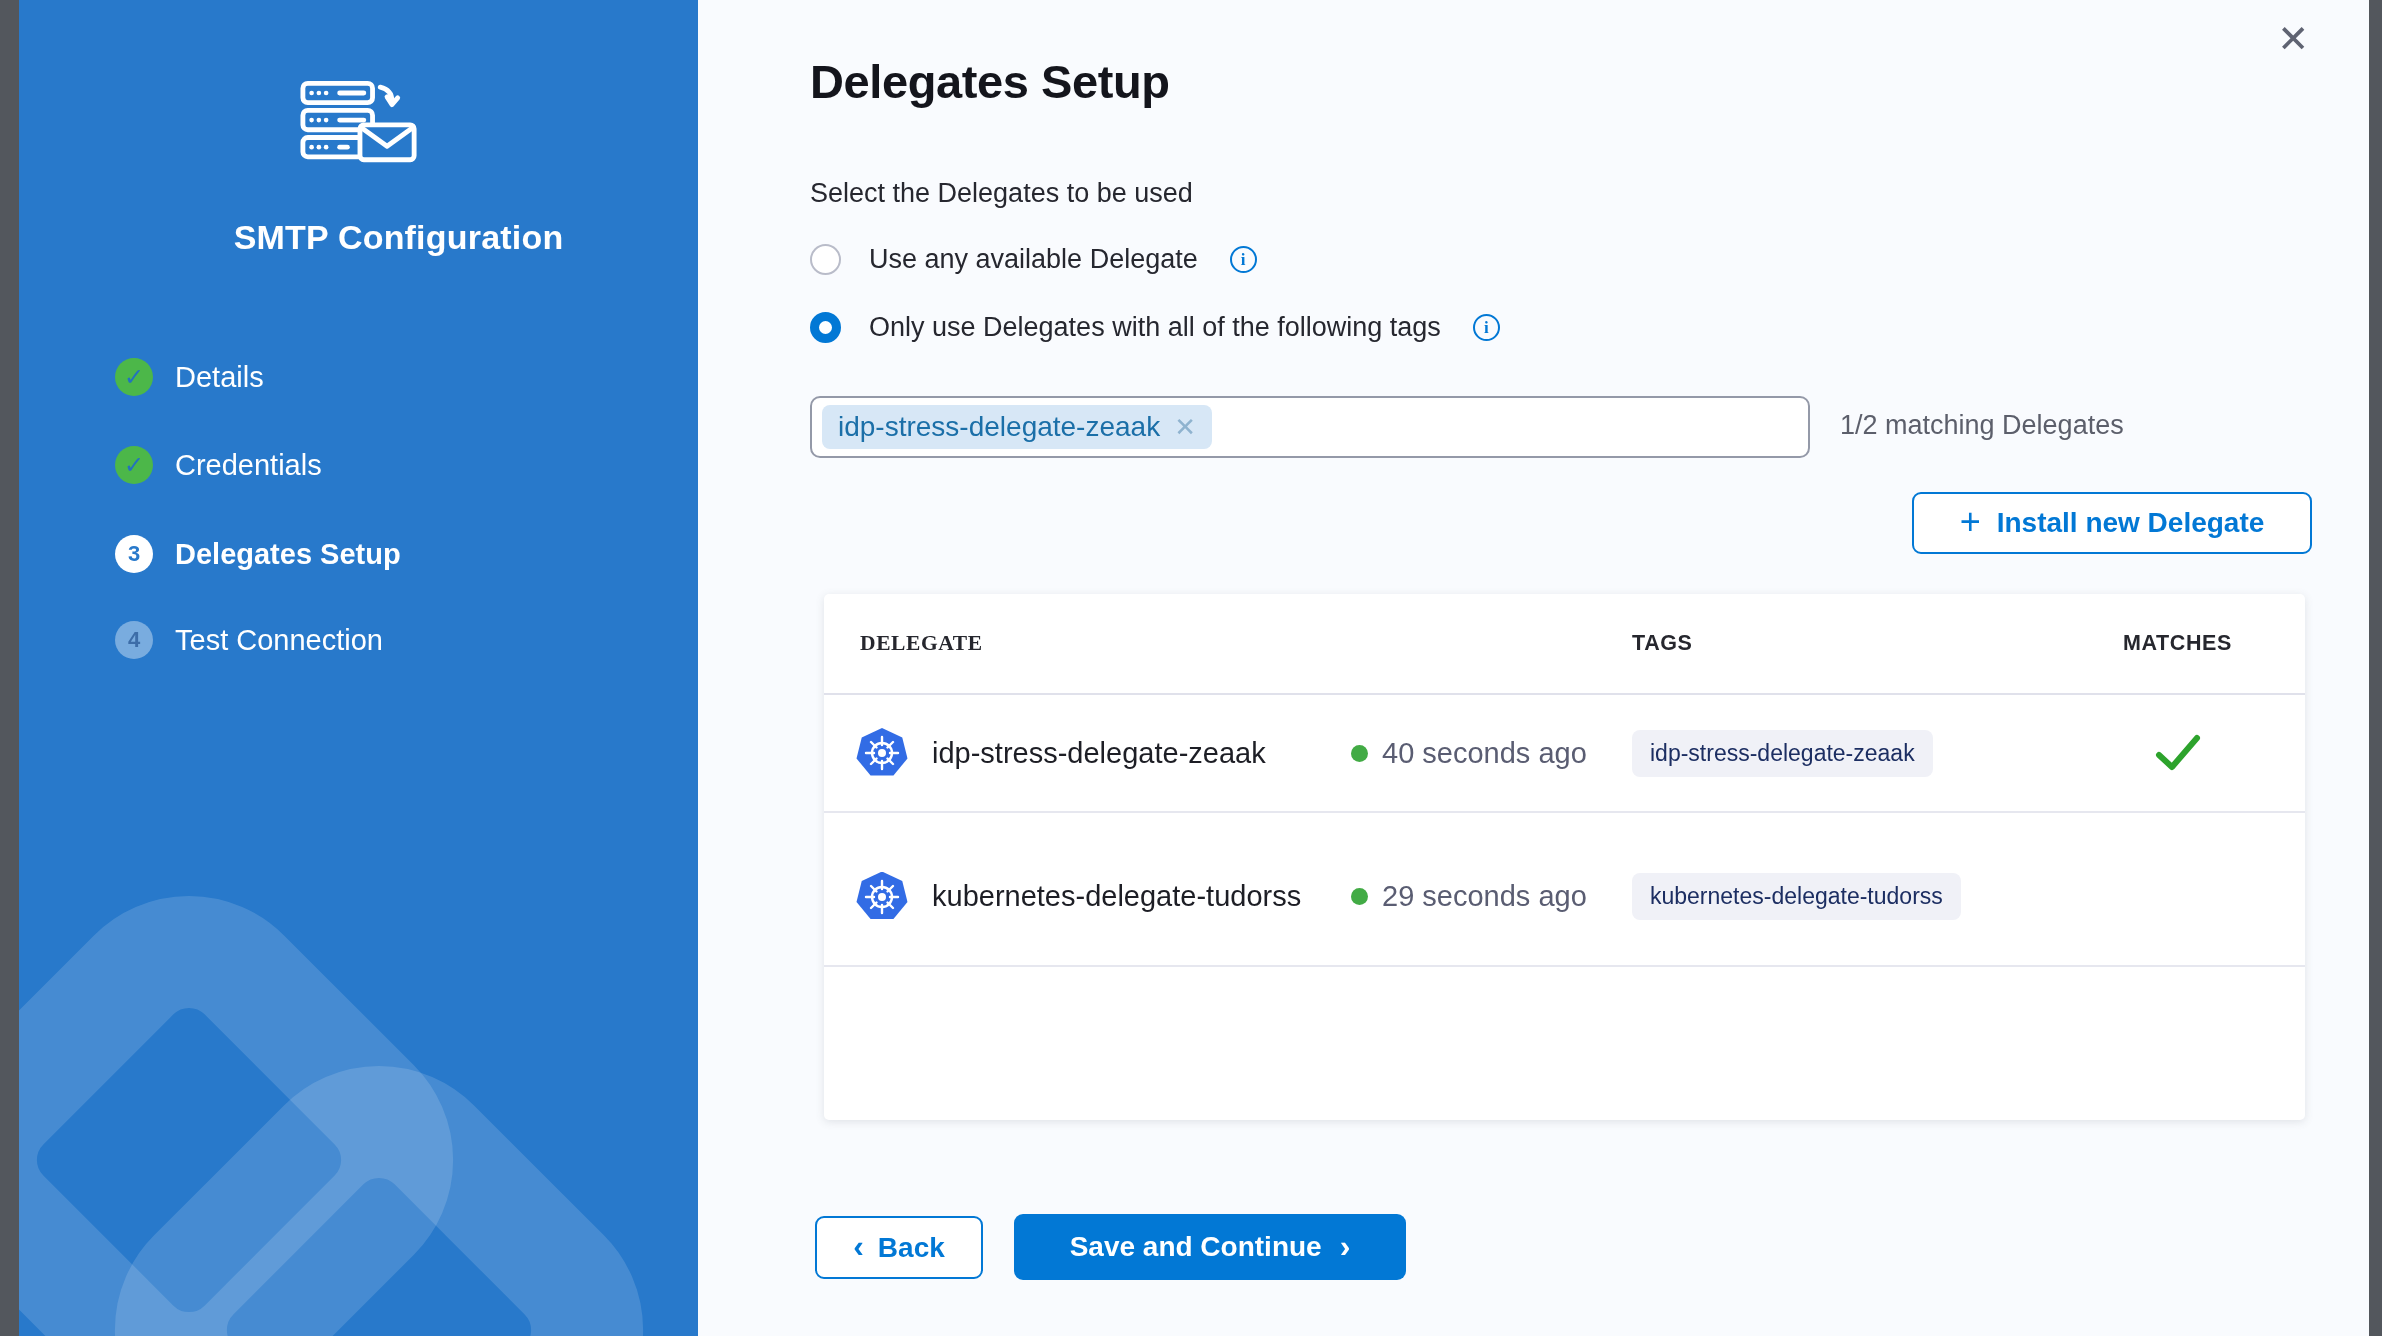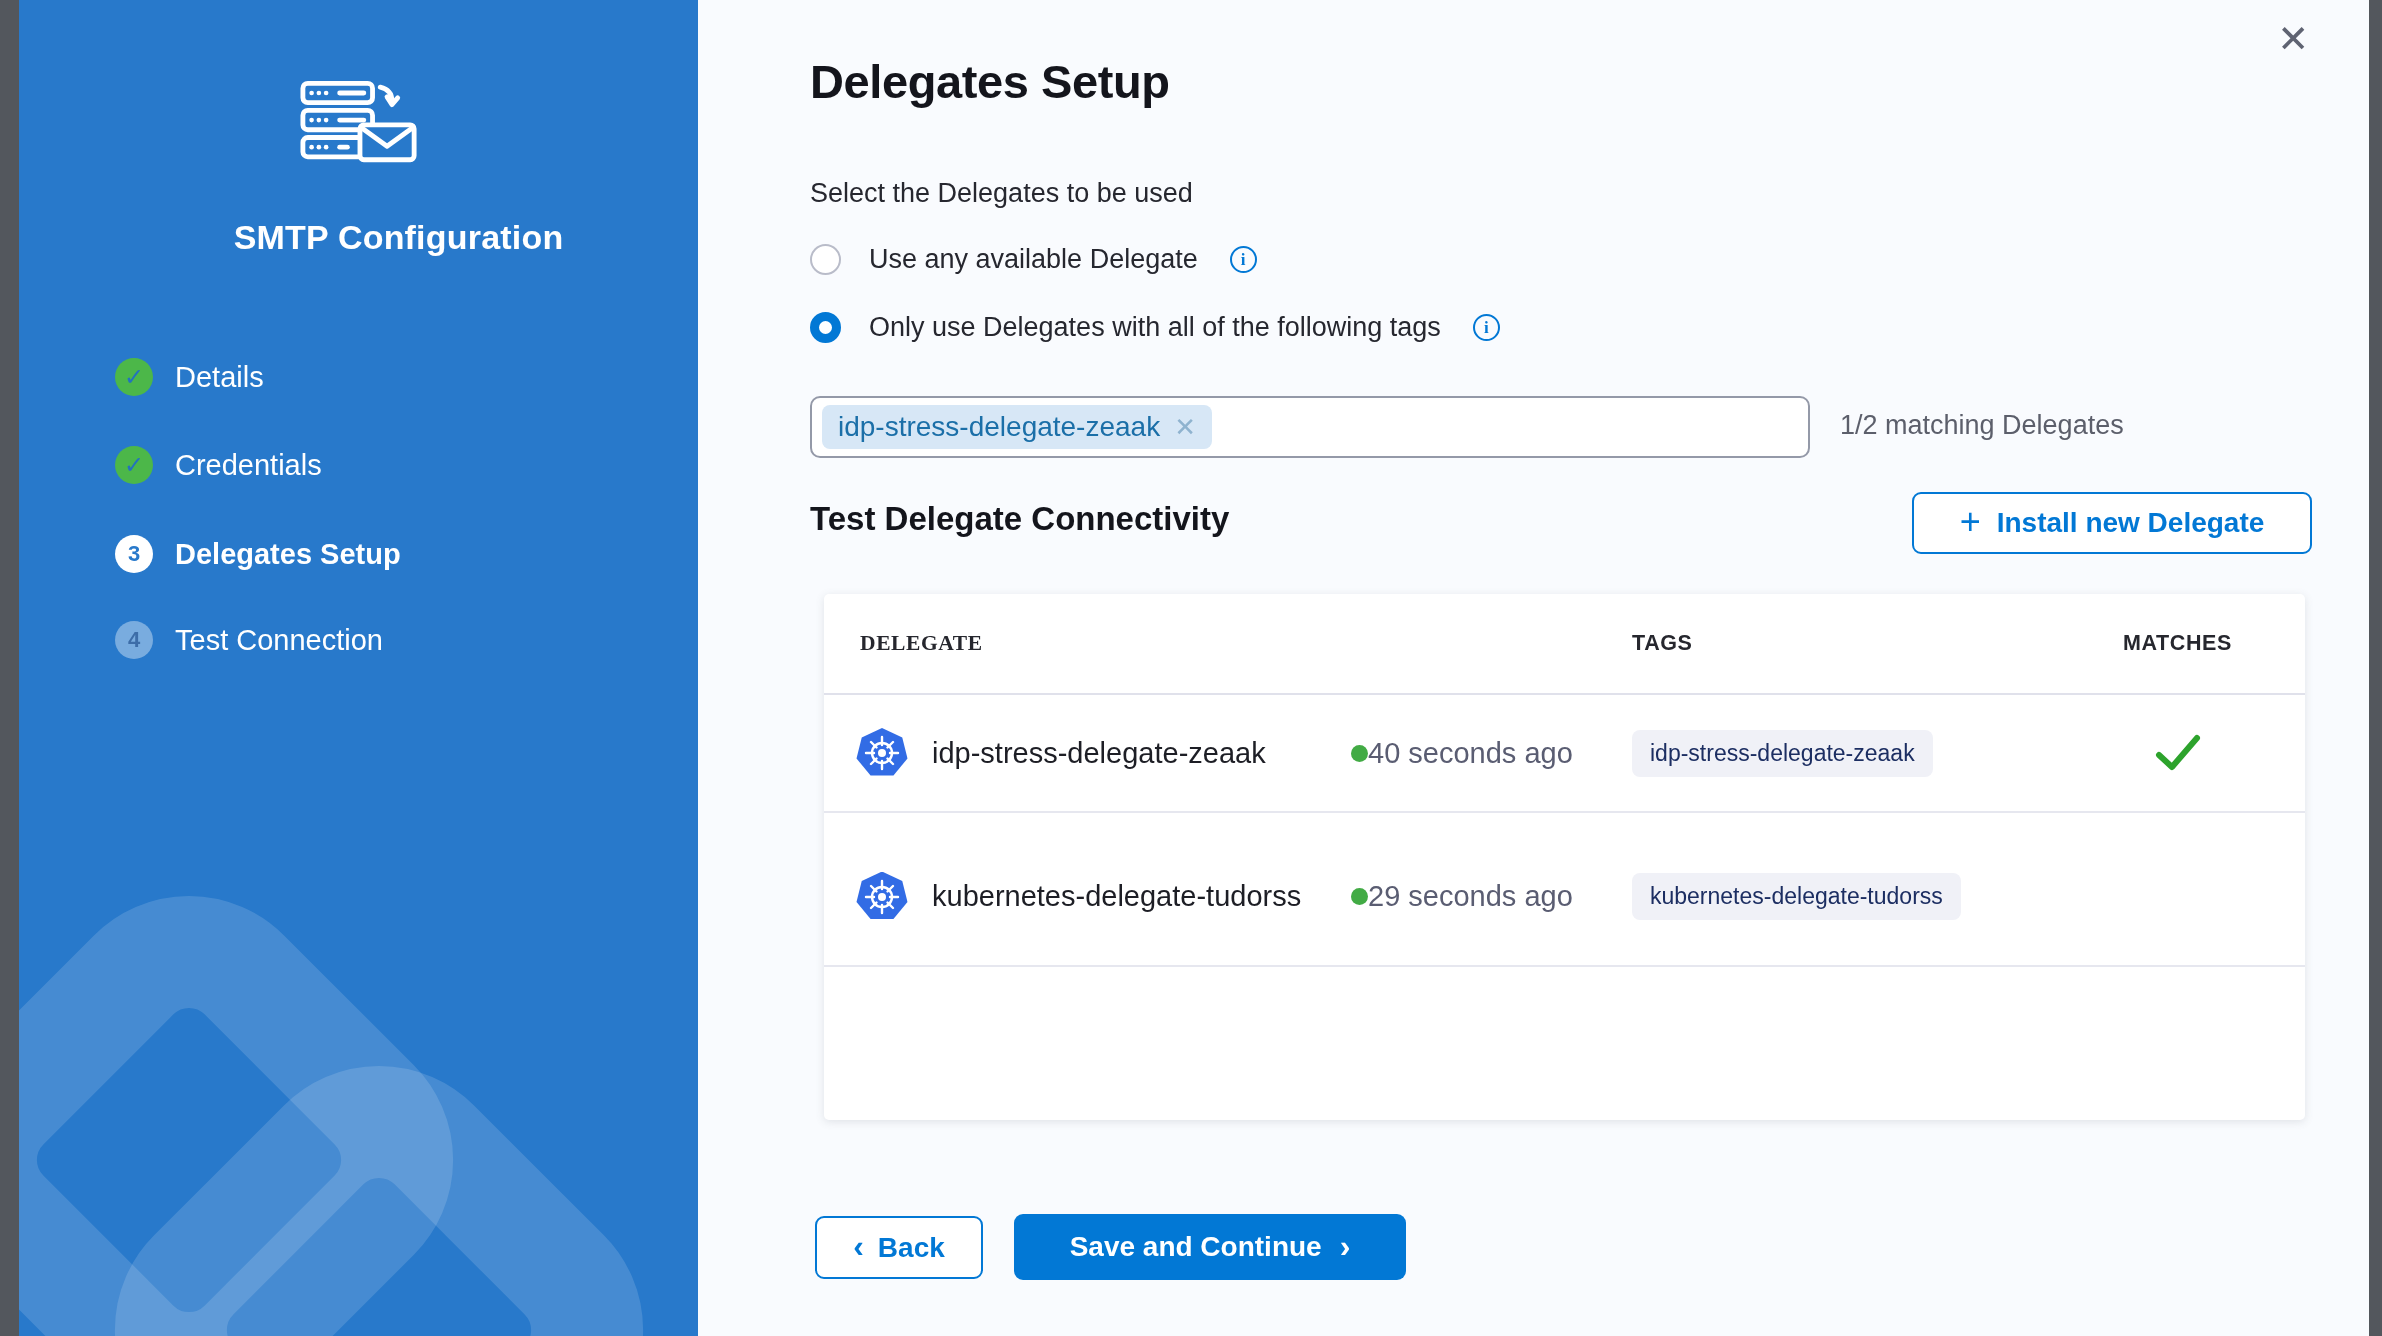--- a/index.html
+++ b/index.html
@@ -59,21 +59,21 @@
   .card{position:absolute;left:126px;top:594px;width:1481px;height:526px;background:#fff;
         border-radius:5px;box-shadow:0 2px 8px rgba(96,97,112,.16);}
   .thead{position:absolute;top:0;left:0;right:0;height:99px;border-bottom:2px solid #E0E1EB;}
   .th{position:absolute;top:0;height:99px;display:flex;align-items:center;font-size:21.5px;
       font-weight:bold;color:#26272E;letter-spacing:.6px;}
   .th.c1{left:36px;font-family:Liberation Serif, serif;} .th.c2{left:527px;} .th.c3{left:808px;} .th.c4{left:1299px;}
   .trow{position:absolute;left:0;right:0;border-bottom:2px solid #E6E7EF;}
   .trow.row1{top:101px;height:116px;}
   .trow.row2{top:234px;height:137px;}
   .cell{position:absolute;top:0;height:100%;display:flex;align-items:center;}
-  .cell.c1{left:32px;gap:24px;} .cell.c2{left:527px;} .cell.c3{left:808px;}
+  .cell.c1{left:32px;gap:24px;} .cell.c2{left:527px;gap:14px;} .cell.c3{left:808px;}
   .cell.c4{left:1299px;width:110px;justify-content:center;}
   .k8s{width:52px;height:50px;background:#326CE5;display:flex;align-items:center;justify-content:center;
        clip-path:polygon(50% 0%,89% 19%,99% 61%,72% 95%,28% 95%,1% 61%,11% 19%);flex:0 0 auto;}
   .d-name{font-size:29px;color:#1D1E25;}
   .hb-dot{width:17px;height:17px;border-radius:50%;background:#42AB45;flex:0 0 auto;}
   .hb-text{font-size:29px;color:#5A5D72;}
   .tag-pill{background:#F0F1F7;border-radius:8px;padding:10px 18px;font-size:23px;color:#1C2E62;}
 
   
   .back-btn{position:absolute;left:117px;top:1216px;width:168px;height:63px;box-sizing:border-box;
@@ -168,21 +168,20 @@
       </div>
 
       <div class="tag-input">
         <span class="chip">
           <span>idp-stress-delegate-zeaak</span>
           <span class="chip-x">✕</span>
         </span>
       </div>
       <div class="matching">1/2 matching Delegates</div>
 
-      <div class="section-title">Test Delegate Connectivity</div>
       <button class="install-btn">
         <span class="plus">+</span>
         <span>Install new Delegate</span>
       </button>
 
       <div class="card">
         <div class="thead">
           <span class="th c1">DELEGATE</span>
           <span class="th c3">TAGS</span>
           <span class="th c4">MATCHES</span>

